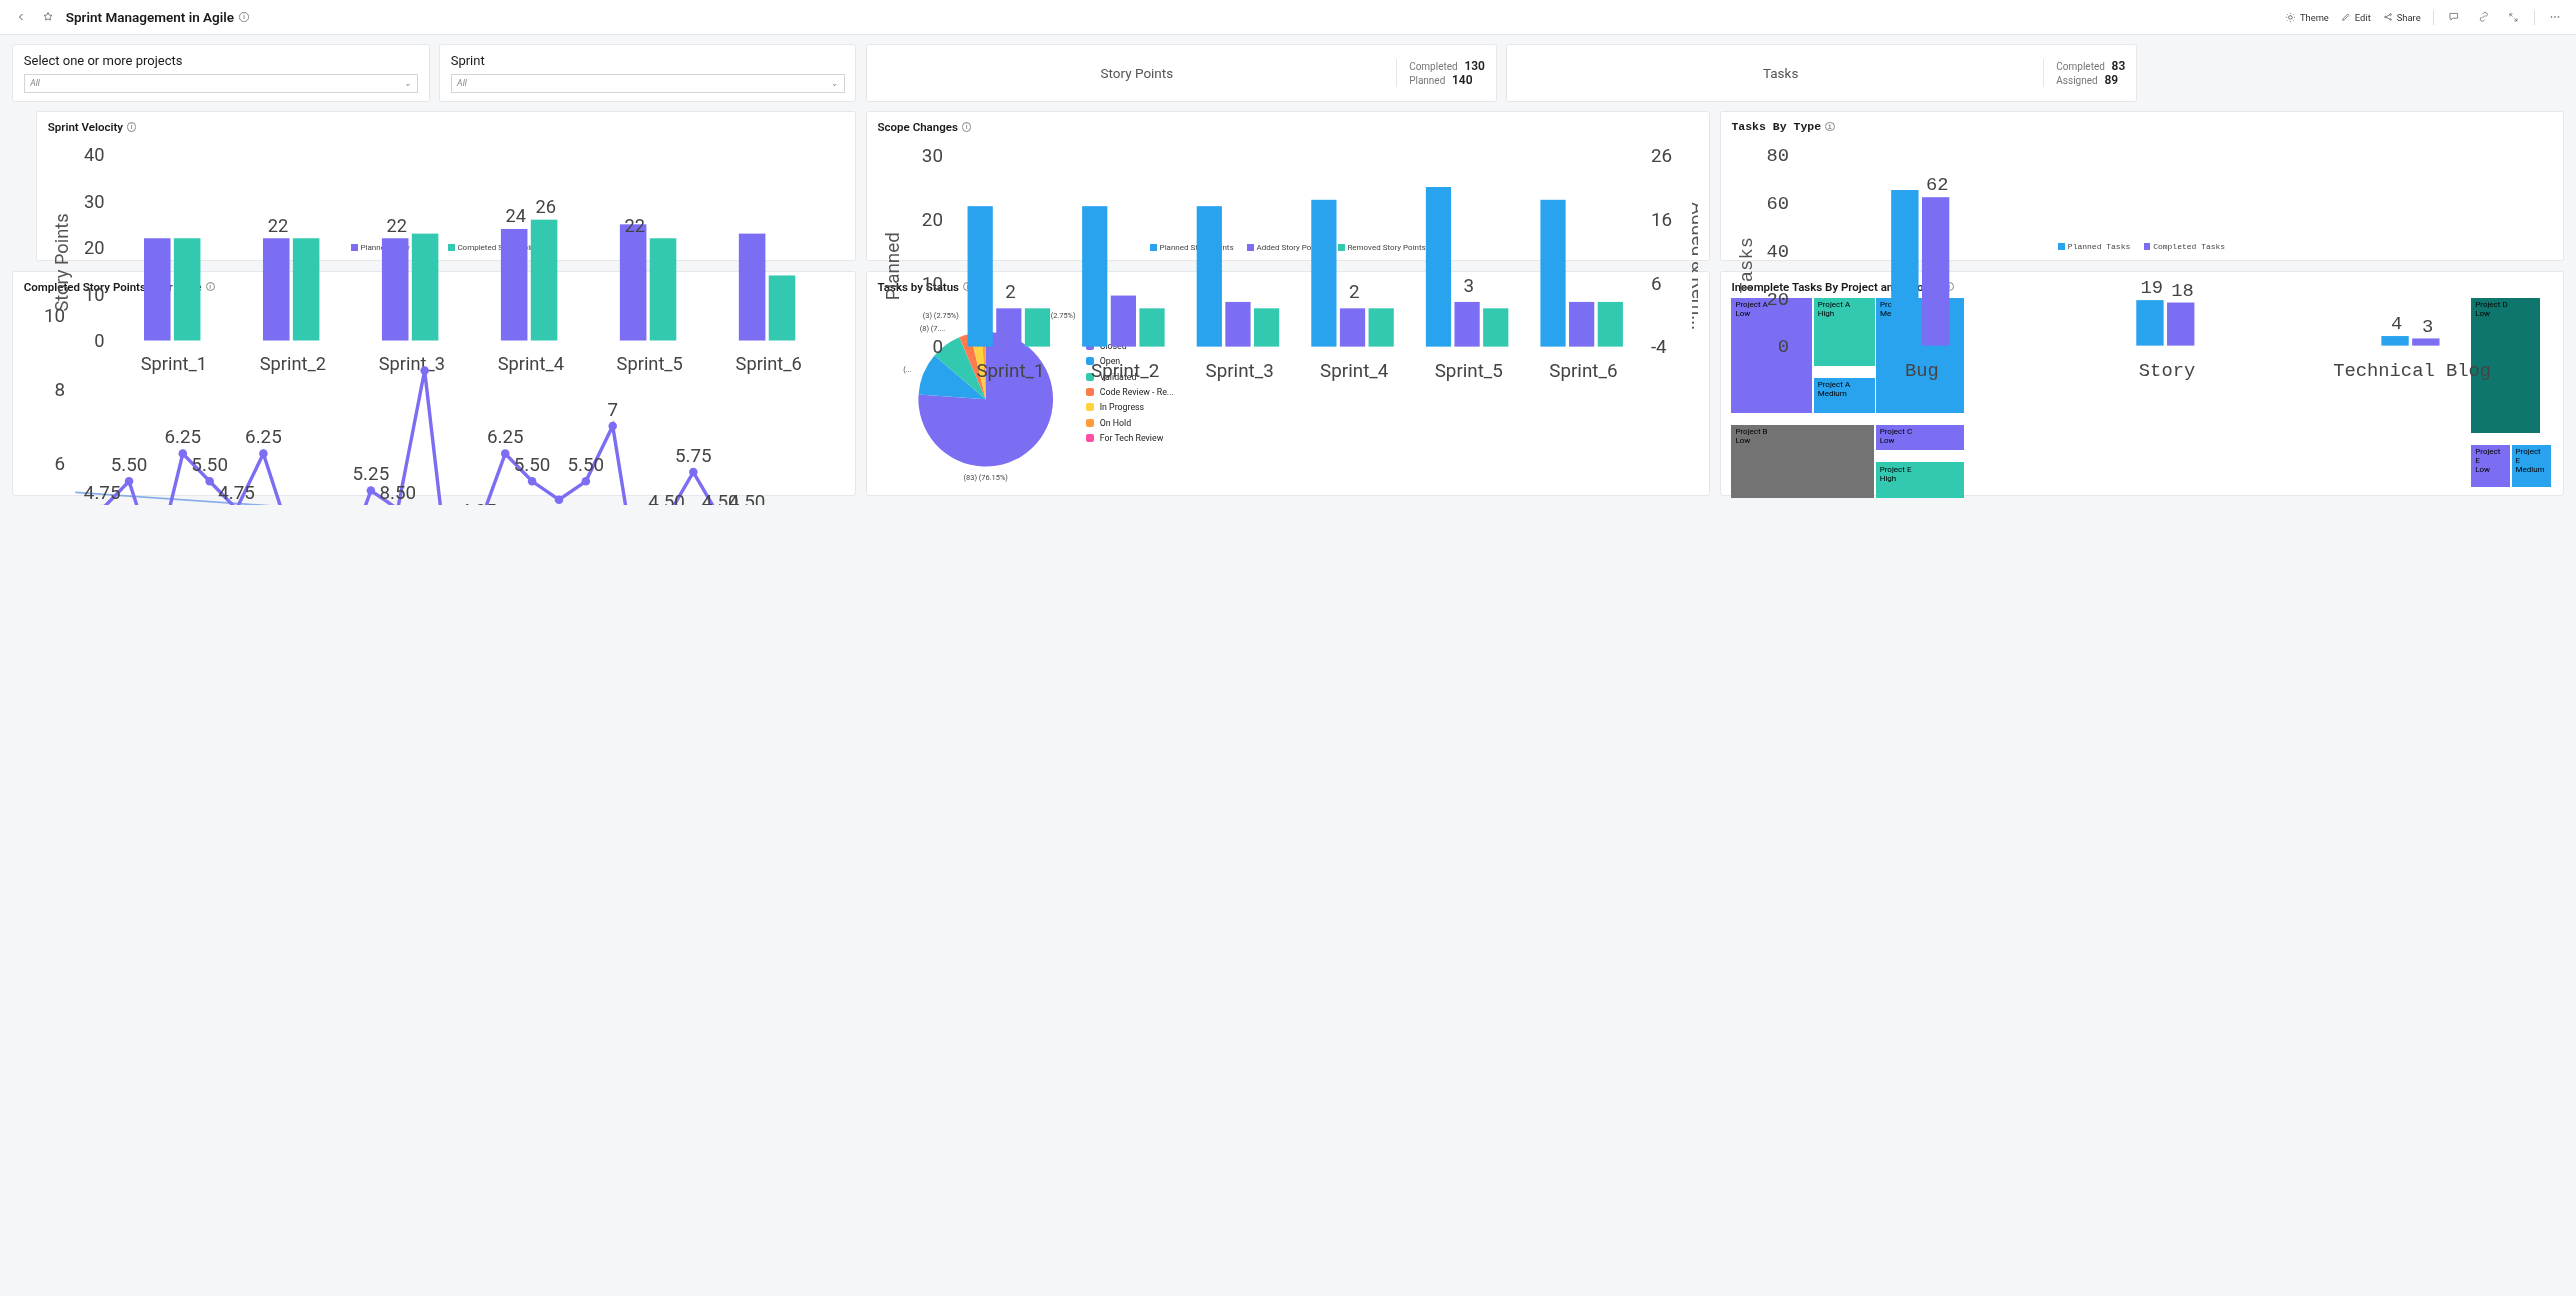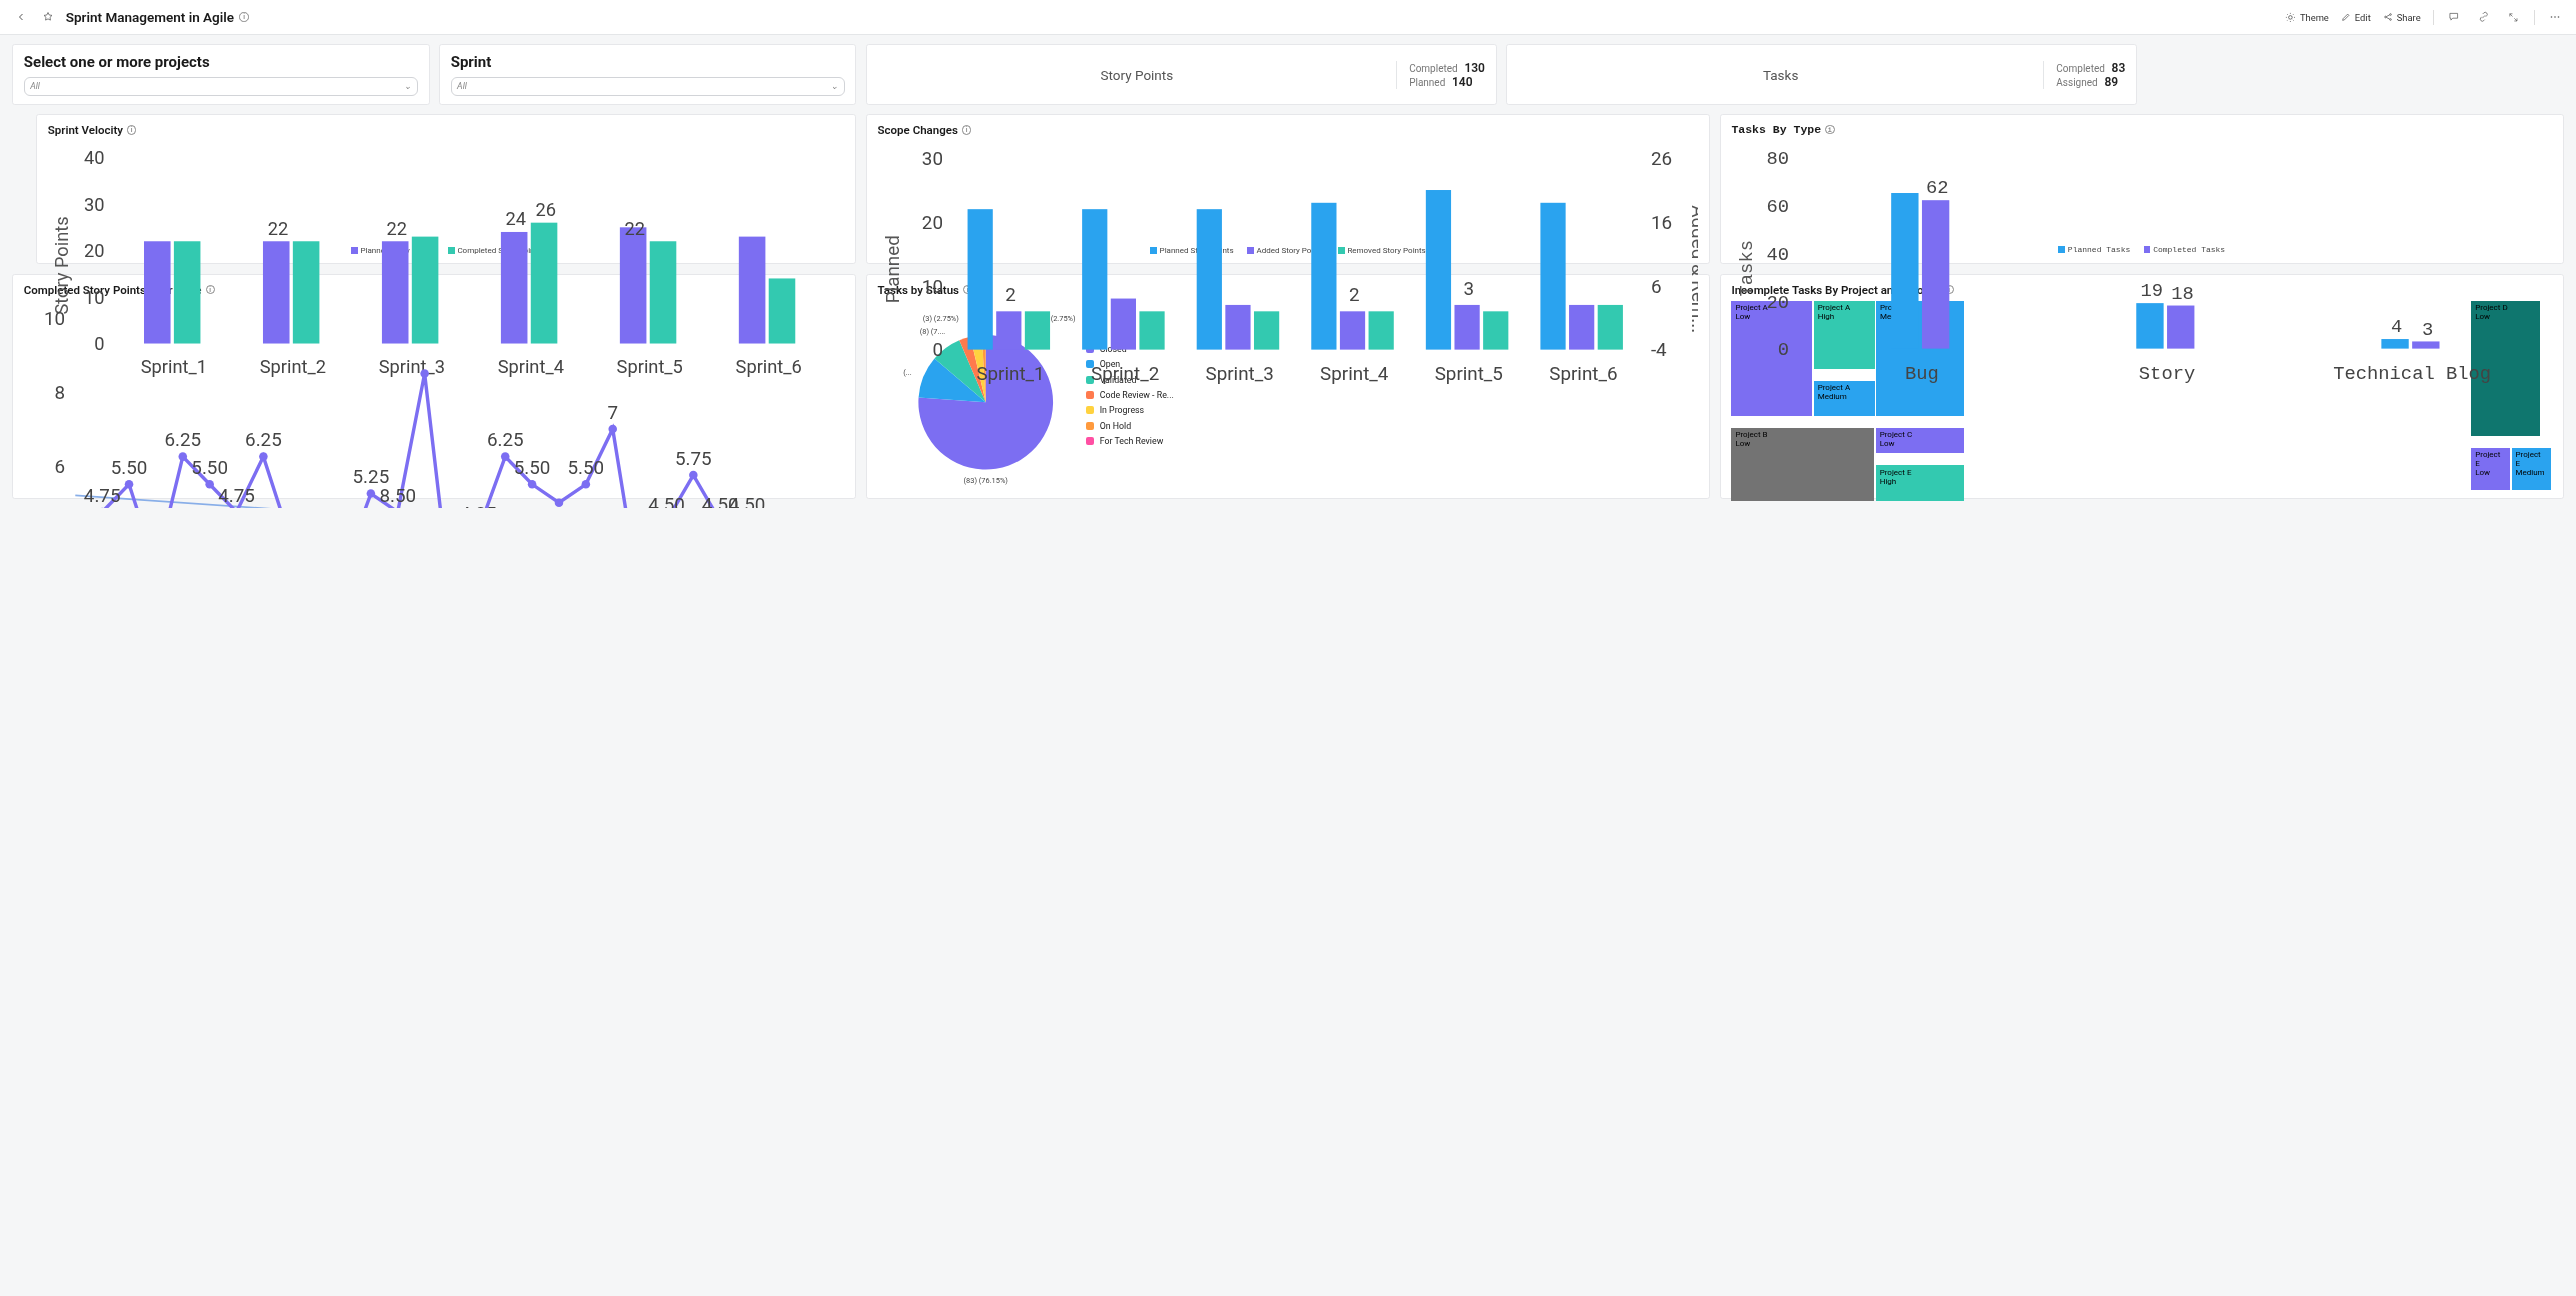--- a/index.html
+++ b/index.html
@@ -22,22 +22,22 @@
   .c-kpi-sp { grid-column: span 3; }
   .c-kpi-tasks { grid-column: span 3; }
   
   .c-velocity { grid-column: span 4; margin-left: 24px; }
   .c-scope   { grid-column: span 4; }
   .c-types   { grid-column: span 4; font-family: Liberation Mono, monospace; }
   
   .c-line    { grid-column: span 4; }
   .c-pie     { grid-column: span 4; }
   .c-tree    { grid-column: span 4; }
-  .filter-label { font-size:15px; font-weight:700; margin-bottom:5.4px; }
-  .dropdown { border:0.7px solid #d2d4d8; border-radius:6px; height:19px; display:flex; align-items:center; justify-content:space-between; padding:0 5.4px; color:#888; font-style:italic; font-size:8.8px; cursor:pointer; }
+  .filter-label { font-size:13px; font-weight:400; margin-bottom:5.4px; }
+  .dropdown { border:0.7px solid #d2d4d8; border-radius:0; height:19px; display:flex; align-items:center; justify-content:space-between; padding:0 5.4px; color:#888; font-style:italic; font-size:8.8px; cursor:pointer; }
   .kpi-big { font-size:20px; font-weight:600; color:#3a3a3a; }
   .kpi-sub { font-size:10px; color:#888; margin-top:2.7px; }
   .kpi-split { display:flex; align-items:center; height:100%; }
   .kpi-left { flex:1; display:flex; align-items:center; justify-content:center; font-size:13.5px; color:#555; }
   .kpi-right { border-left:0.7px solid #e4e6e8; padding-left:12px; display:flex; flex-direction:column; justify-content:center; }
   .kpi-row { font-size:10px; color:#777; display:flex; gap:6.7px; align-items:baseline; }
   .kpi-row b { font-size:12px; color:#222; font-weight:600; }
   .chart-area { height:101px; position:relative; }
   svg text { font-family: inherit; }
   .legend { display:flex; justify-content:center; gap:13.5px; font-size:8px; color:#444; margin-top:4px; flex-wrap:wrap; }

